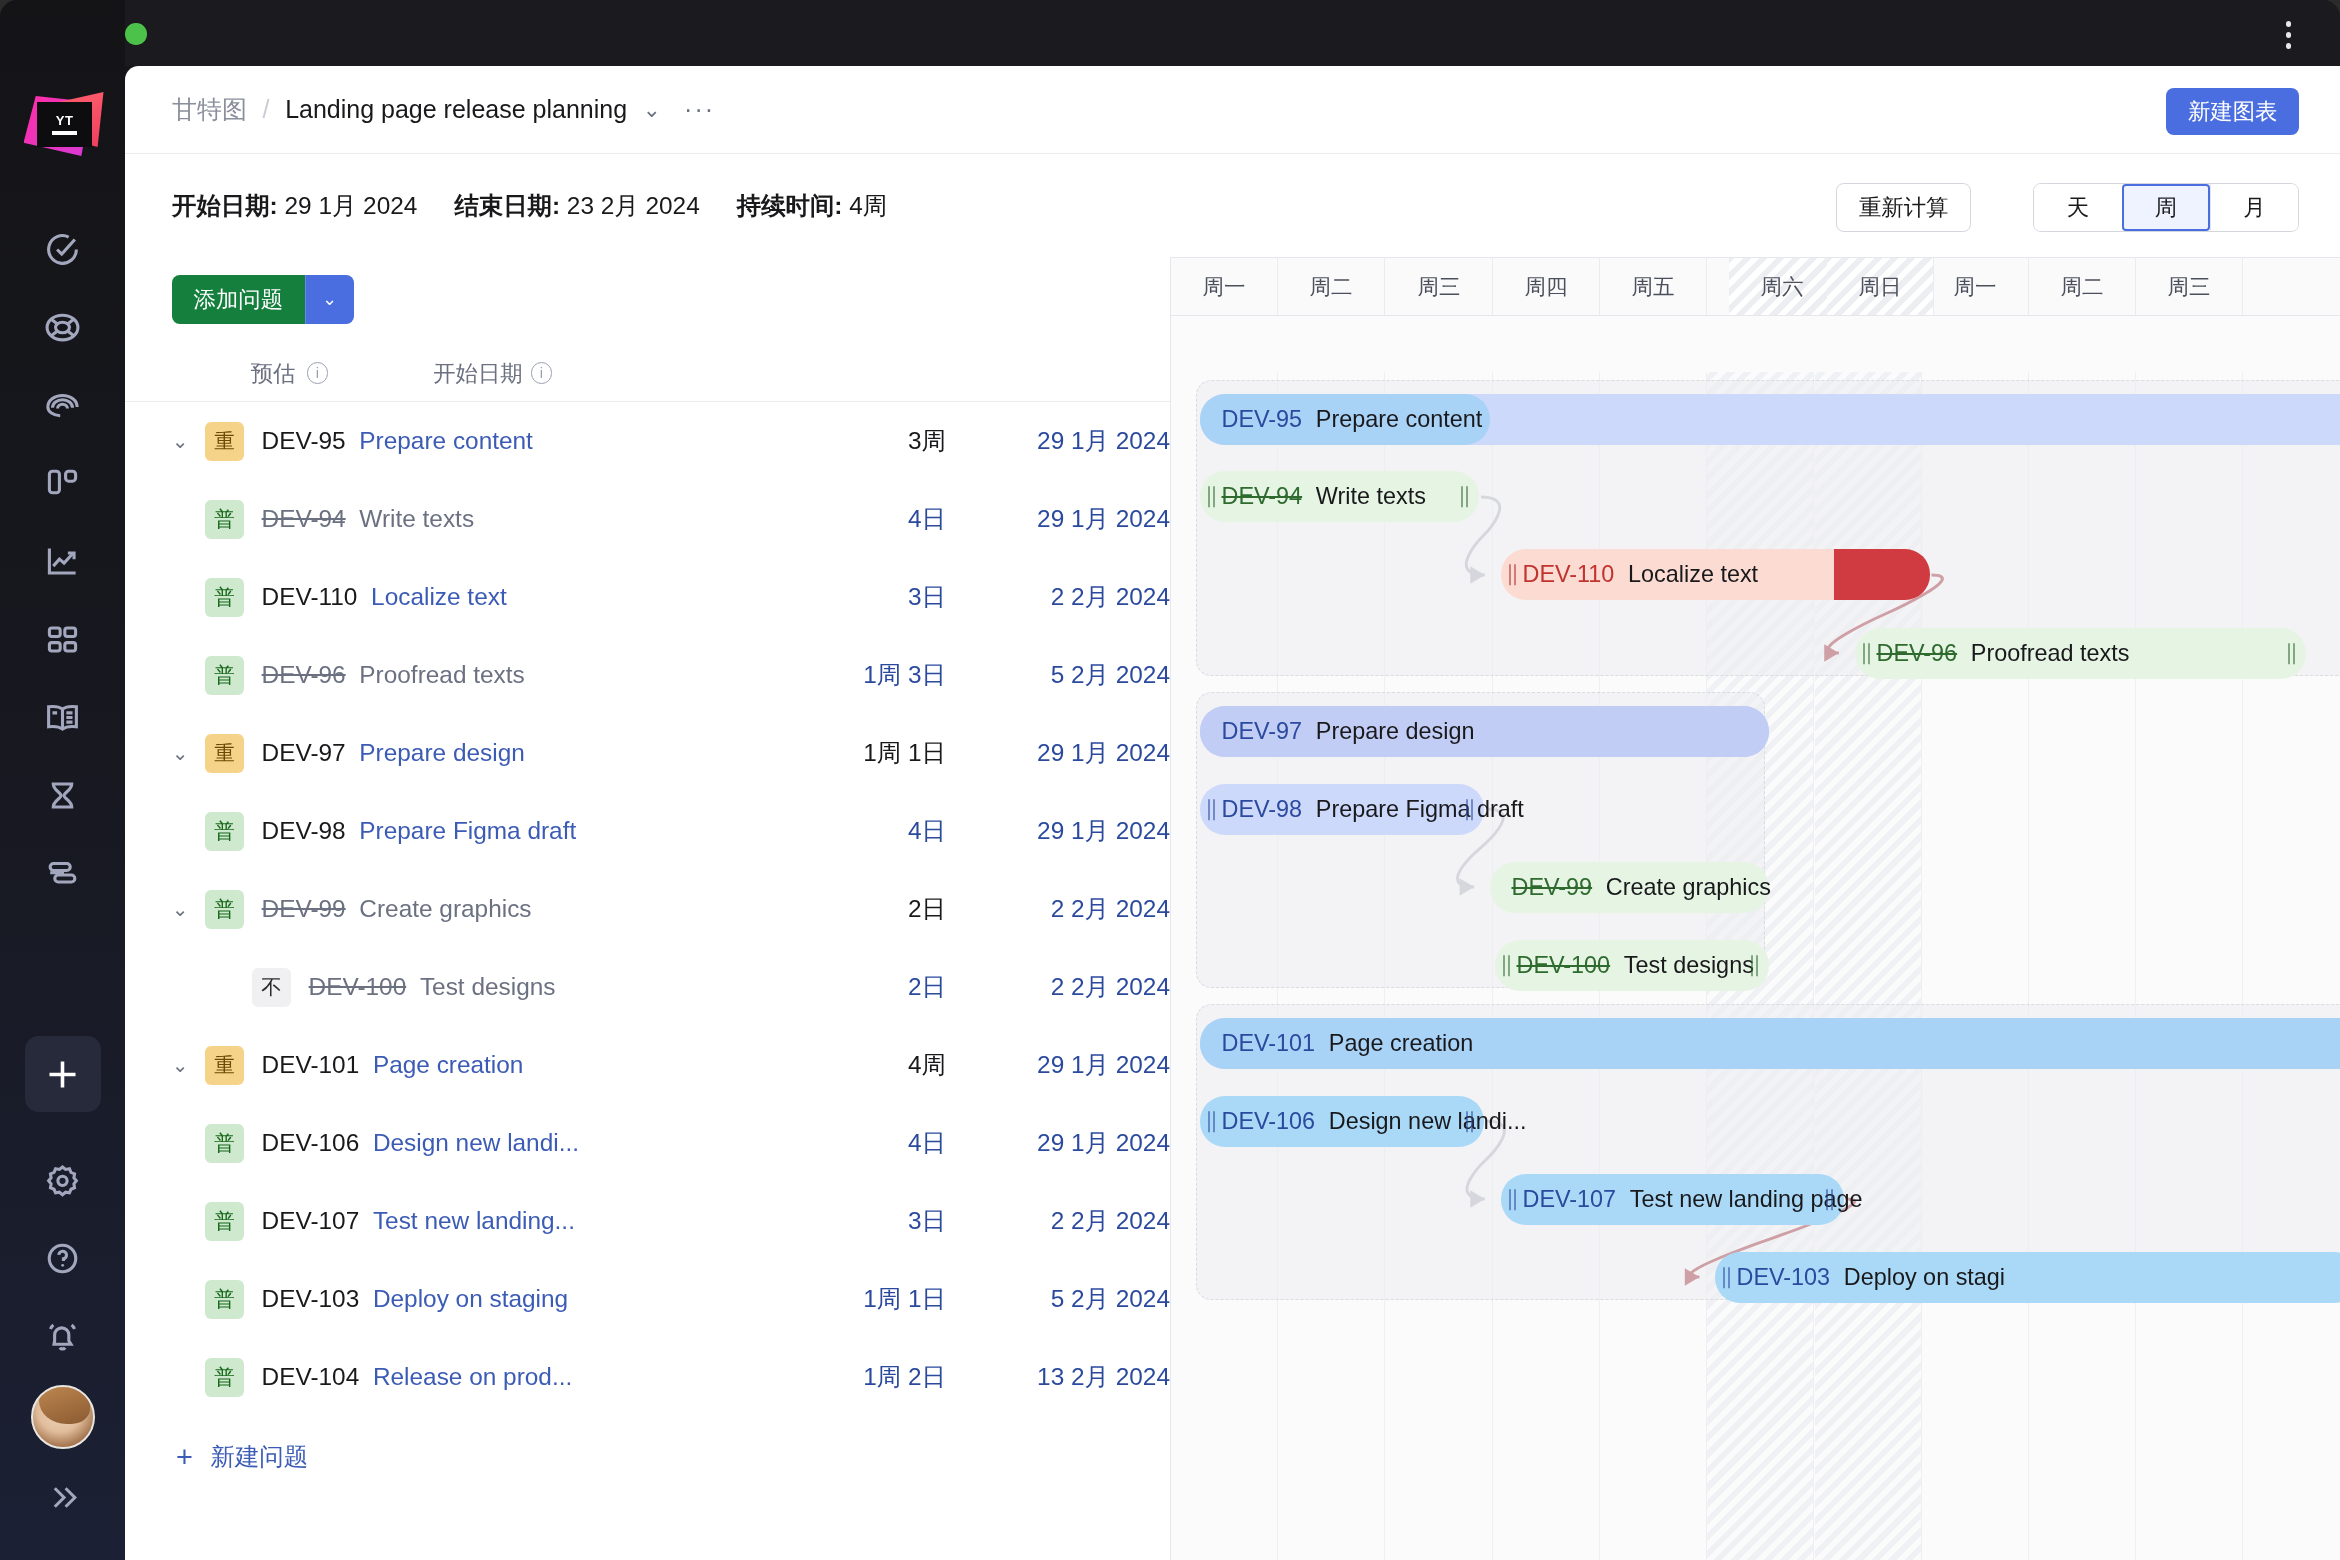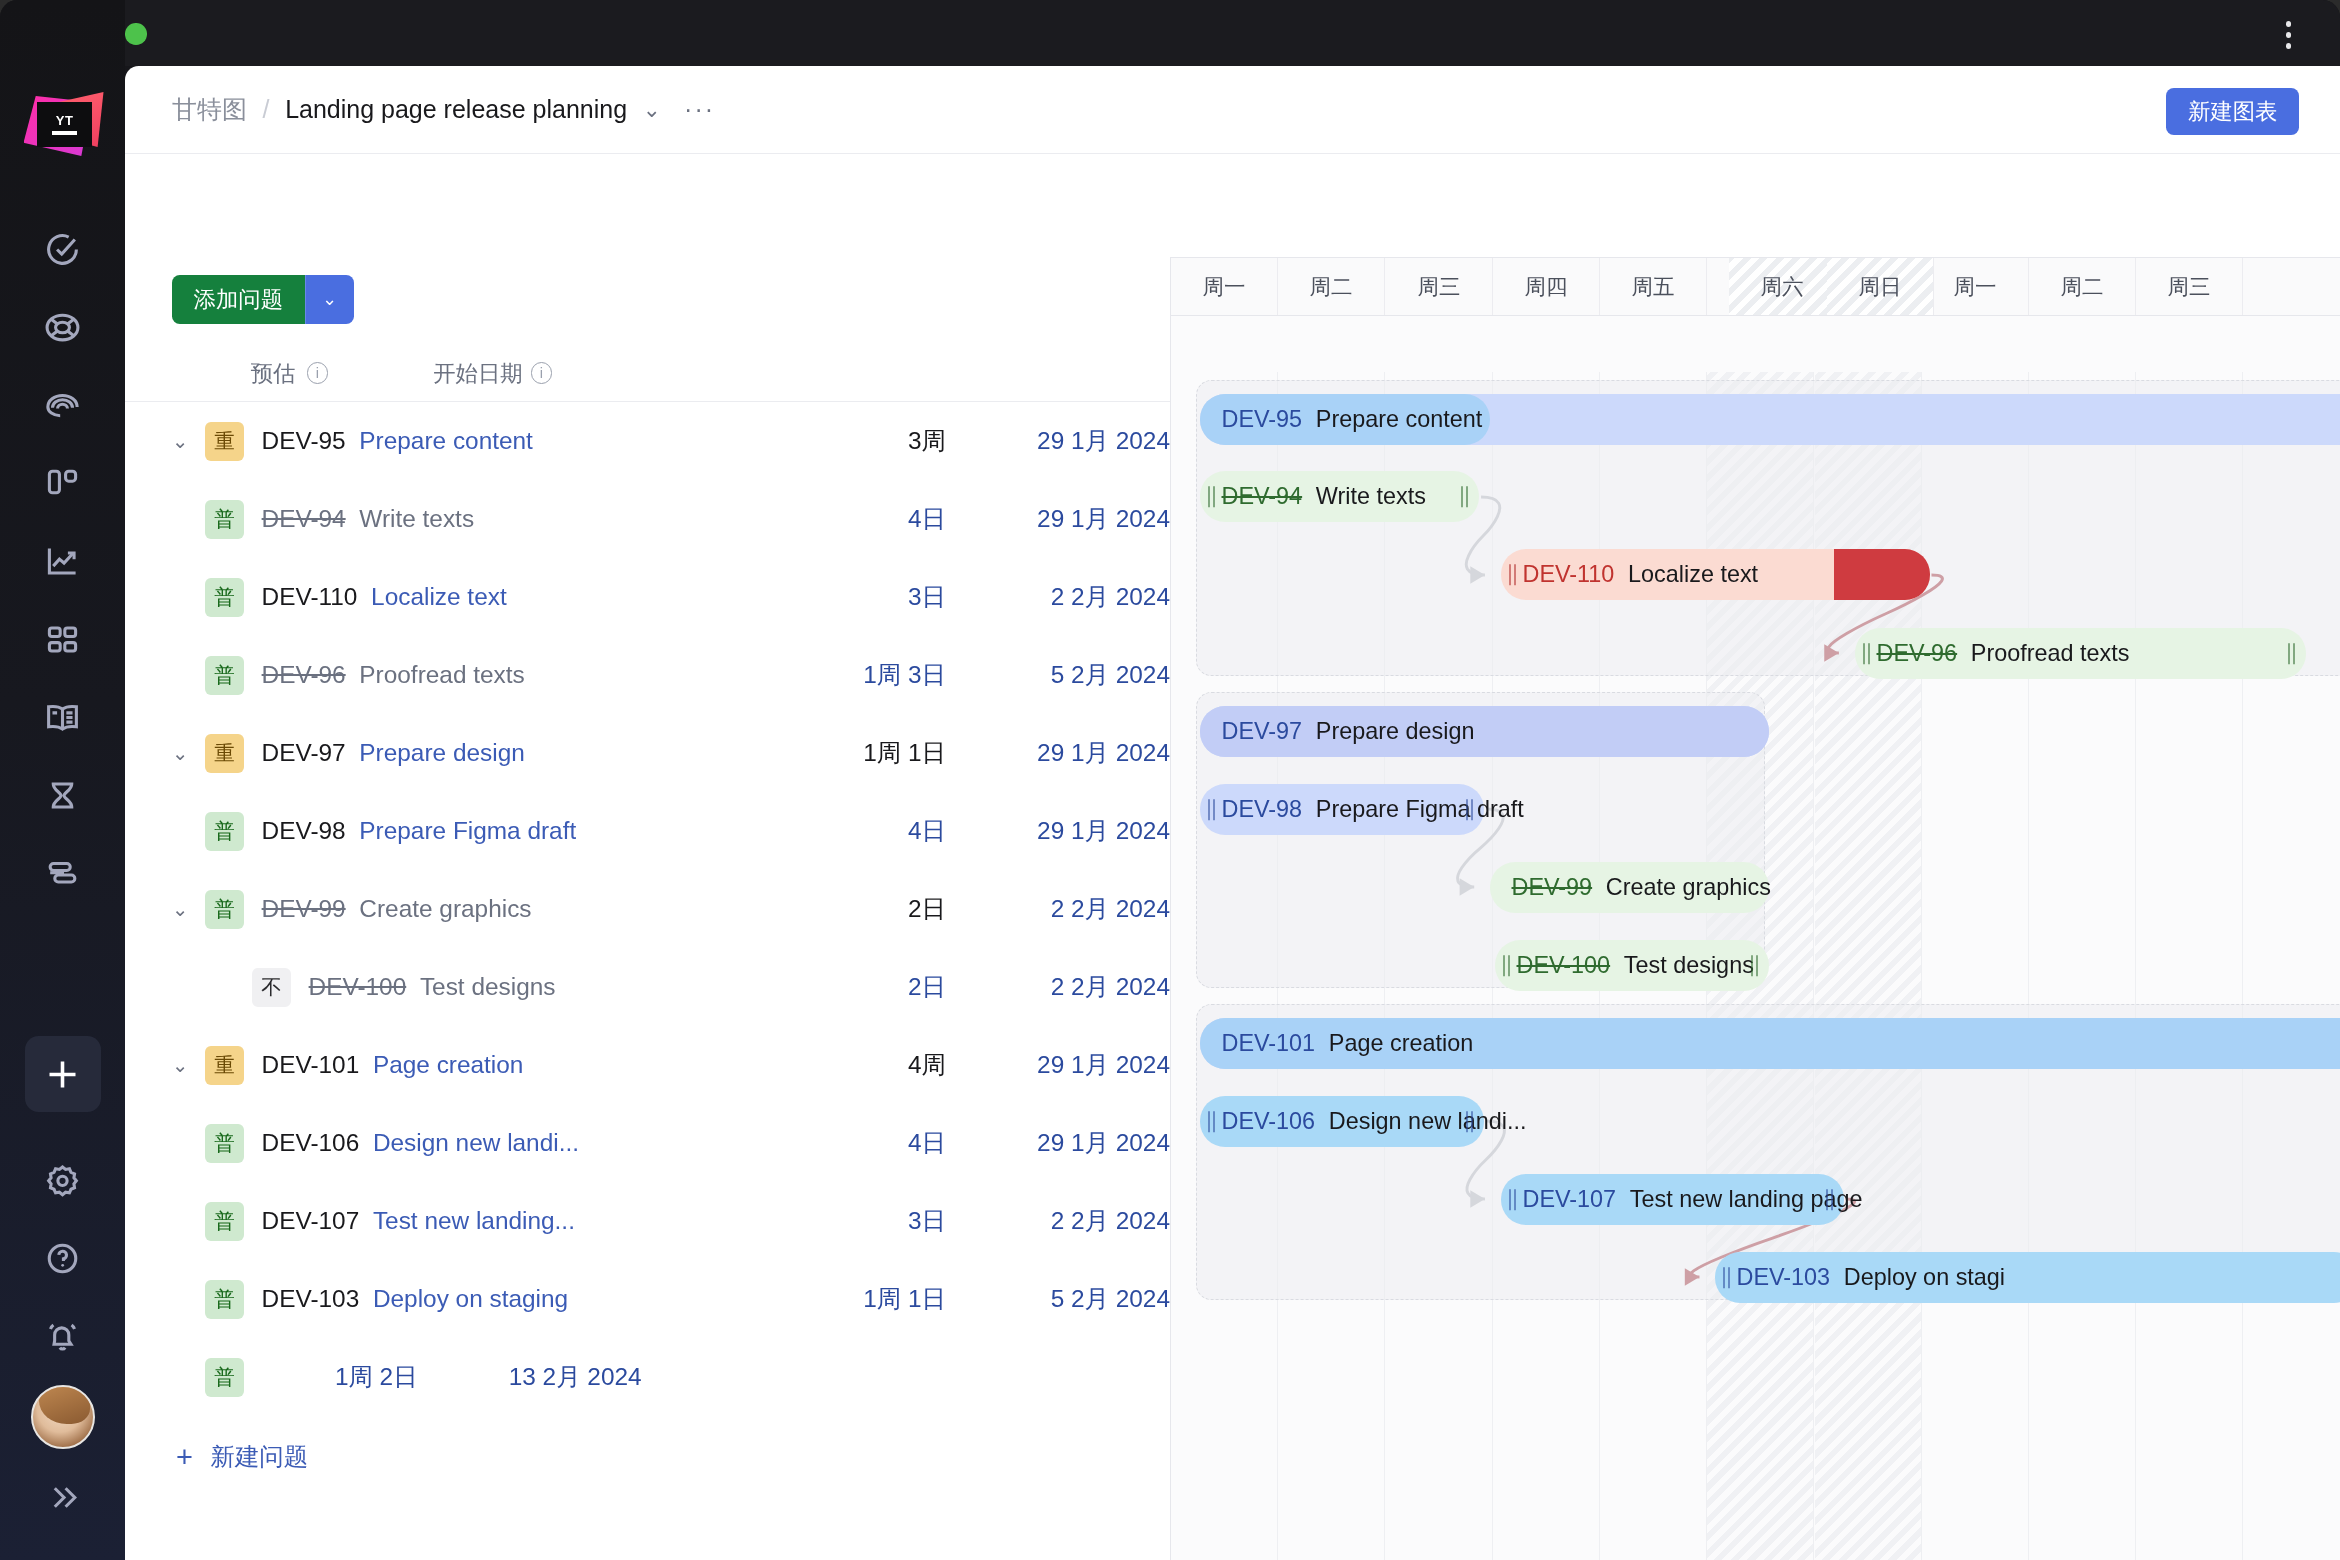--- a/index.html
+++ b/index.html
@@ -324,20 +324,40 @@
 
     <div class="crumbbar">
       <span class="crumb-root">甘特图</span>
       <span class="crumb-sep">/</span>
       <span class="crumb-cur">Landing page release planning</span>
       <span class="crumb-chev">⌄</span>
       <span class="crumb-dots">···</span>
       <button class="new-chart-btn">新建图表</button>
     </div>
 
+    <div class="infobar">
+      <span class="info-item">
+        <b>开始日期:</b>
+        <span>29 1月 2024</span>
+      </span>
+      <span class="info-item">
+        <b>结束日期:</b>
+        <span>23 2月 2024</span>
+      </span>
+      <span class="info-item">
+        <b>持续时间:</b>
+        <span>4周</span>
+      </span>
+      <button class="recalc-btn">重新计算</button>
+      <div class="scale-group" id="scale-group">
+          <div class="scale-btn">天</div>
+          <div class="scale-btn sel">周</div>
+          <div class="scale-btn">月</div>
+        </div>
+    </div>
 
     <div class="body-split">
 
       <div class="left-pane">
         <div class="addrow">
           <button class="add-btn">添加问题</button>
           <button class="add-caret">⌄</button>
         </div>
 
         <div class="thead">
@@ -468,20 +488,24 @@
               <span class="cell-sum">
                 <span class="iid">DEV-103</span>
                 <span class="ittl">Deploy on staging</span>
               </span>
               <span class="cell-est">1周 1日</span>
               <span class="cell-start">5 2月 2024</span>
             </div>
             <div class="row indent1">
               <span class="chev blank">⌄</span>
               <span class="badge normal">普</span>
+              <span class="cell-sum">
+                <span class="iid">DEV-104</span>
+                <span class="ittl">Release on prod...</span>
+              </span>
               <span class="cell-est">1周 2日</span>
               <span class="cell-start">13 2月 2024</span>
             </div>
           </div>
 
         <div class="newissue">
           <span class="pl">+</span>
           <span>新建问题</span>
         </div>
       </div>

